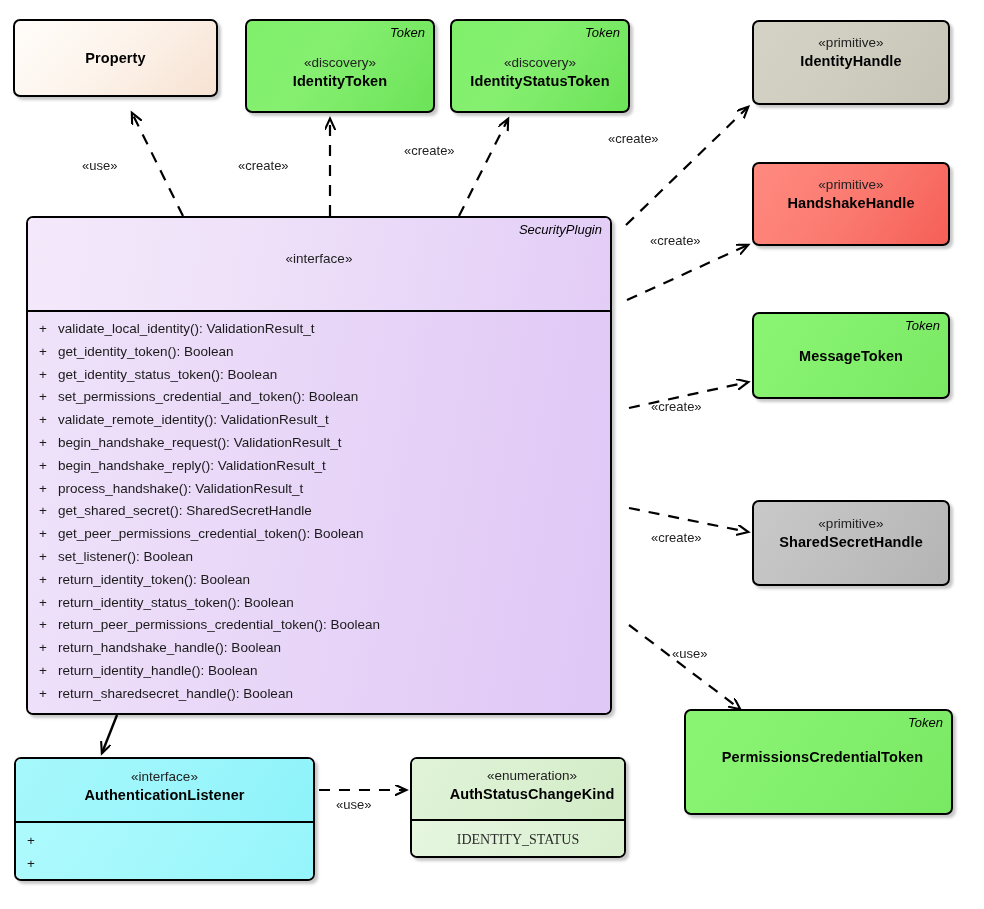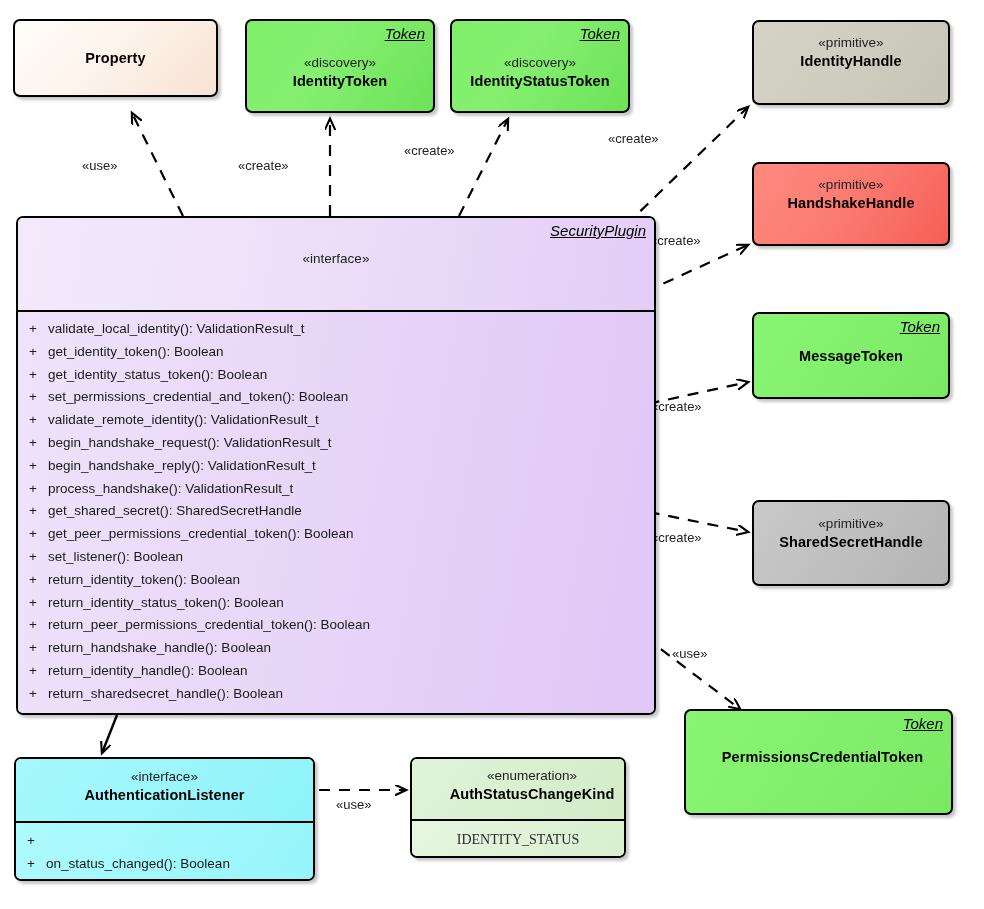--- a/index.html
+++ b/index.html
@@ -13,22 +13,22 @@
   .node{position:absolute;box-sizing:border-box;border:2px solid #000;
         border-radius:7px;box-shadow:3px 3px 3px rgba(0,0,0,0.22);
         overflow:hidden;}
   .node .sect{position:relative;box-sizing:border-box;}
   .node .sect.body{border-top:2px solid #000;}
 
   .ctitle{display:block;text-align:center;font-weight:bold;font-size:14.5px;
           color:#000;line-height:1.25;letter-spacing:0.1px;}
   .stereo{display:block;text-align:center;font-size:13.5px;color:#222;
           line-height:1.25;}
-  .pkg{position:absolute;right:8px;top:4px;font-style:italic;font-size:15px;
-       color:#000;font-weight:normal;text-decoration:underline;}
+  .pkg{position:absolute;right:8px;top:4px;font-style:italic;font-size:13px;
+       color:#000;font-weight:normal;}
 
   .hdr-center{position:absolute;left:0;right:0;top:50%;transform:translateY(-50%);
               padding:0 6px;box-sizing:border-box;}
 
   
   .members{padding:6px 0 6px 0;}
   .mrow{display:flex;align-items:baseline;font-size:13.5px;color:#1a1a1a;
         line-height:22.8px;white-space:nowrap;}
   .mvis{width:30px;text-align:center;flex:0 0 30px;}
   .mtxt{flex:1 1 auto;}
@@ -190,21 +190,21 @@
 
   <div class="node fill-green2" style="left:684px;top:709px;width:269px;height:106px;">
     <div class="sect" style="height:100%;position:relative;">
       <span class="pkg">Token</span>
       <div style="position:absolute;left:8px;right:0;top:37px;padding:0 20px;box-sizing:border-box;">
         <span class="ctitle">PermissionsCredentialToken</span>
       </div>
     </div>
   </div>
 
-  <div class="node" style="left:16px;top:216px;width:640px;height:499px;background:transparent;">
+  <div class="node" style="left:26px;top:216px;width:586px;height:499px;background:transparent;">
 
     <div class="sect fill-purple-h" style="height:92px;position:relative;">
       <span class="pkg">SecurityPlugin</span>
       <div style="position:absolute;left:0;right:0;top:33px;">
         <span class="stereo">«interface»</span>
       </div>
     </div>
 
     <div class="sect body fill-purple-b members" style="height:calc(100% - 92px);">
 
@@ -285,21 +285,20 @@
         <span class="stereo">«interface»</span>
         <span class="ctitle">AuthenticationListener</span>
       </div>
     </div>
     <div class="sect body fill-cyan-b members" style="height:calc(100% - 62px);padding-top:7px;">
       <div class="mrow">
         <span class="mvis">+</span>
       </div>
       <div class="mrow">
         <span class="mvis">+</span>
-        <span class="mtxt">on_status_changed(): Boolean</span>
       </div>
     </div>
   </div>
 
   <div class="node" style="left:410px;top:757px;width:216px;height:101px;background:transparent;">
     <div class="sect fill-lgreen" style="height:60px;position:relative;">
       <div style="position:absolute;left:0;right:0;top:9px;margin-left:28px;">
         <span class="stereo">«enumeration»</span>
         <span class="ctitle">AuthStatusChangeKind</span>
       </div>

